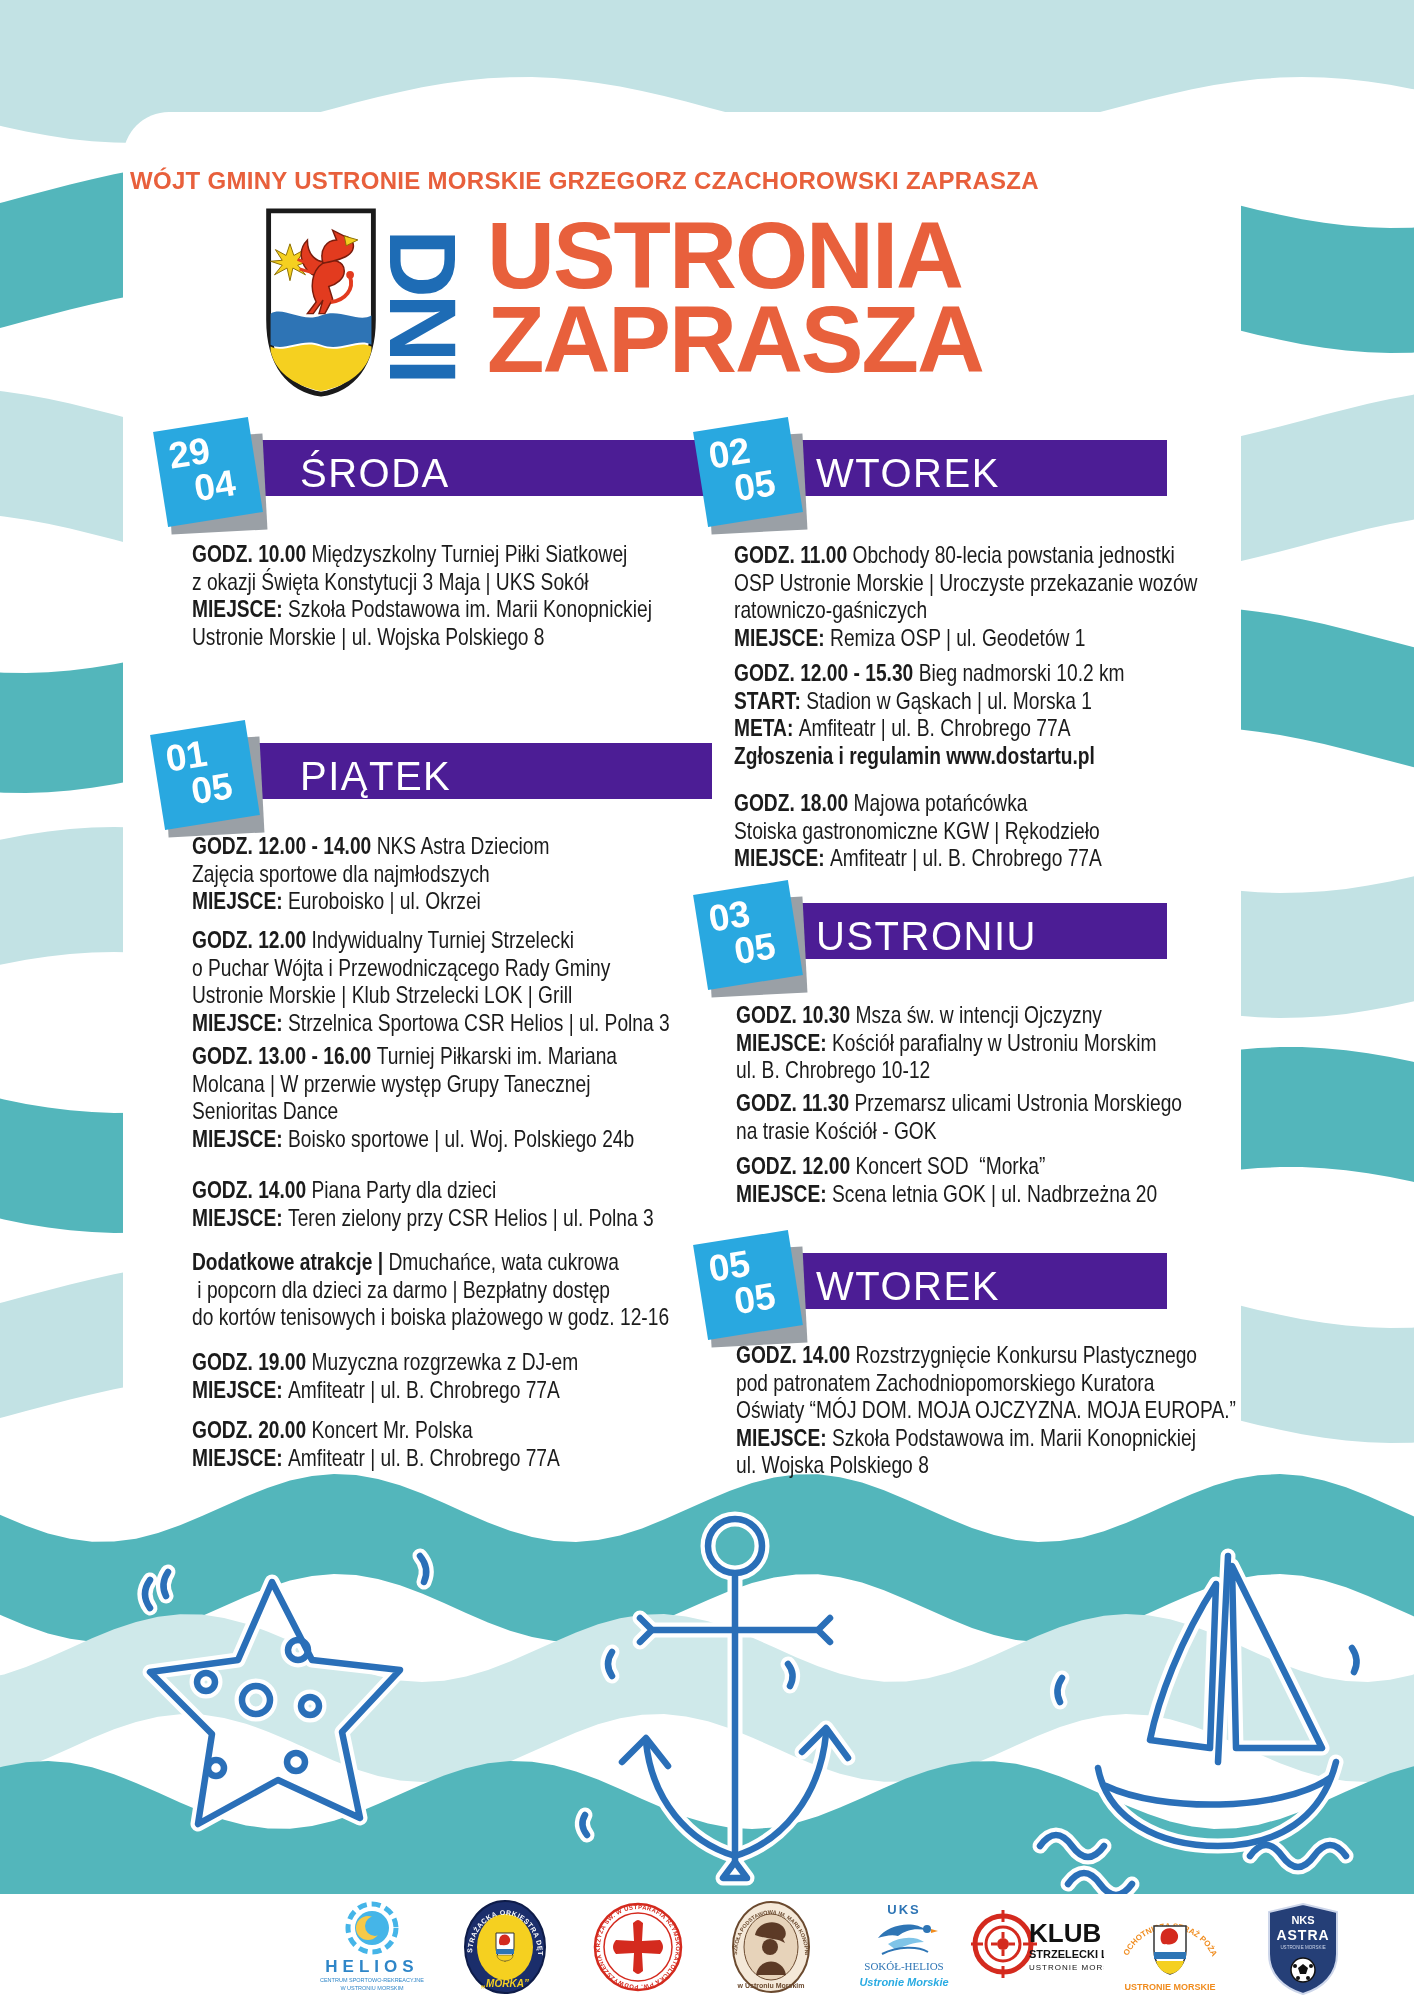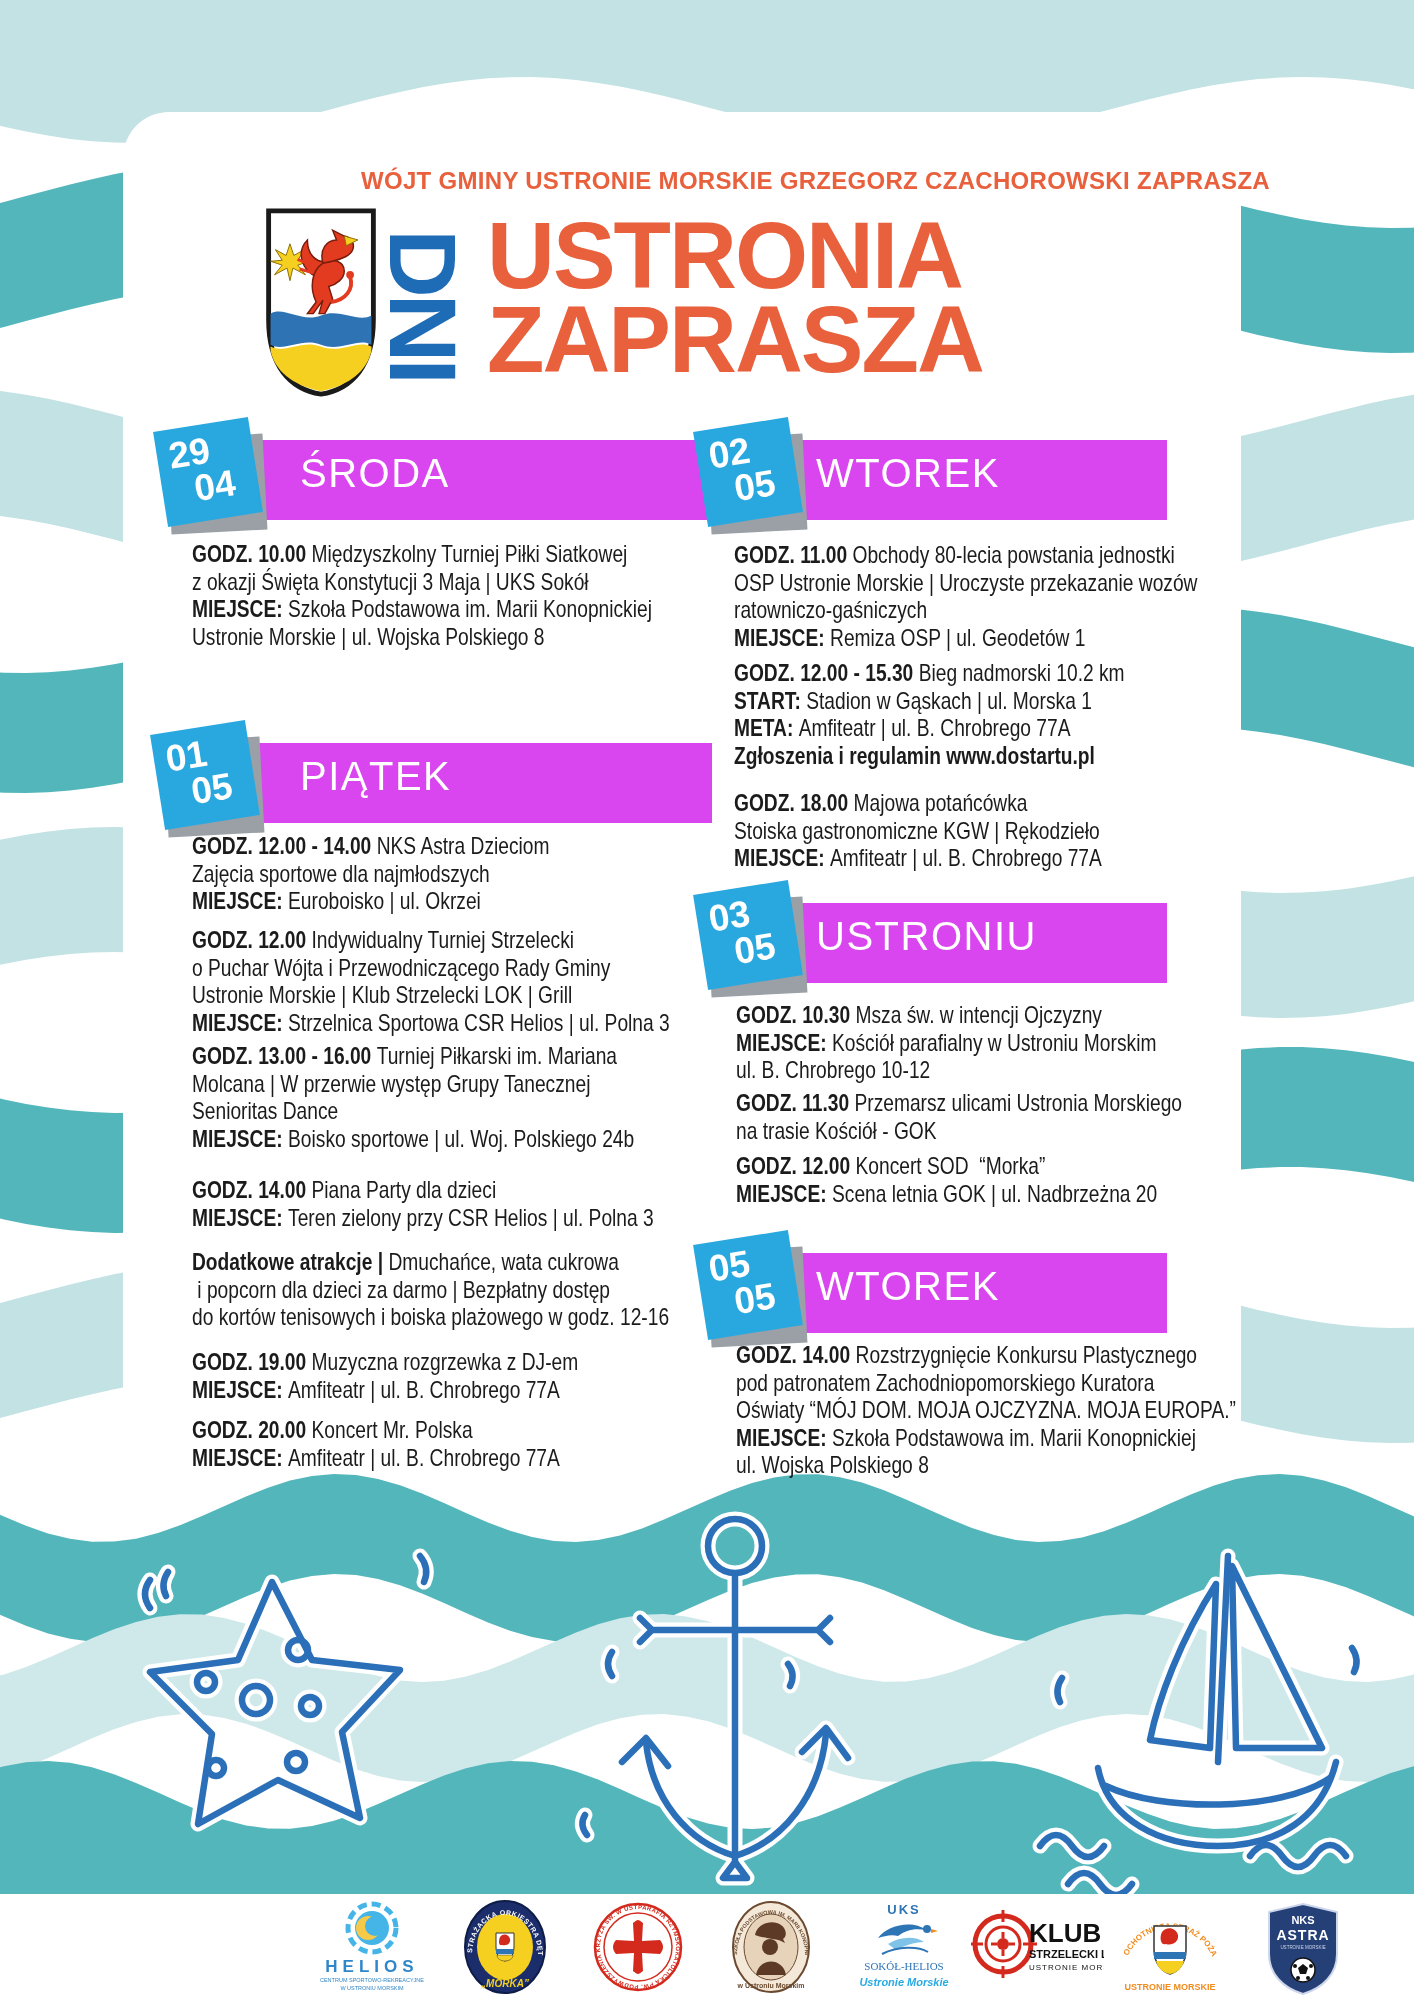--- a/index.html
+++ b/index.html
@@ -6,28 +6,28 @@
   #poster{position:relative;width:1414px;height:2000px;overflow:hidden;background:#fff;
           font-family:"Liberation Sans","DejaVu Sans",sans-serif;}
   #waves,#bsea{position:absolute;left:0;top:0;width:1414px;height:2000px;}
   #waves{z-index:0;}
   #card{position:absolute;left:123px;top:112px;width:1118px;height:1392px;background:#fff;
         border-radius:46px 46px 0 0;z-index:1;}
   #bsea{z-index:2;pointer-events:none;}
   #schedule,#hdr{position:absolute;left:0;top:0;width:1414px;height:2000px;z-index:3;}
   .halo{stroke:#fff;stroke-width:15;fill:none;stroke-linecap:round;stroke-linejoin:round;}
   .ink{stroke:#2a6fb8;stroke-width:6.5;fill:none;stroke-linecap:round;stroke-linejoin:round;}
-  .inv{position:absolute;left:127px;top:167px;width:1118px;text-align:right;font-size:24px;
+  .inv{position:absolute;left:105px;top:167px;width:1118px;text-align:left;font-size:24px;
        font-weight:bold;color:#e8603c;letter-spacing:.3px;padding-left:25px;}
   .crest{position:absolute;left:262px;top:205px;width:118px;height:194px;}
   .dni{position:absolute;left:327px;top:262px;width:192px;height:86px;transform:rotate(90deg);
        font-size:95px;font-weight:bold;color:#1e6cb5;letter-spacing:-4px;line-height:86px;text-align:center;}
   .title{position:absolute;left:487px;top:214px;font-size:94px;font-weight:bold;line-height:84px;
          color:#e8603c;letter-spacing:-2px;white-space:nowrap;}
-  .daybar{position:absolute;height:80px;background:#d946ef;}
+  .daybar{position:absolute;height:56px;background:#4c1d95;}
   .dayname{display:block;font-size:40px;color:#fff;line-height:66px;letter-spacing:1.5px;padding-left:60px;}
   .daybar.r .dayname{padding-left:34px;}
   .badge{position:absolute;width:96px;height:96px;background:#29a8e0;transform:rotate(-9deg);
          color:#fff;font-weight:bold;font-size:37px;line-height:36px;padding-top:9px;box-sizing:border-box;z-index:2;}
   .badge .n1{display:block;margin-left:12px;}
   .badge .n2{display:block;margin-left:32px;}
   .badge-shadow{position:absolute;width:96px;height:96px;background:#9aa0a6;transform:rotate(-3deg);z-index:1;}
   .event{position:absolute;transform:scaleX(.8);transform-origin:0 0;color:#1b1b1b;}
   .event p{margin:0;font-size:24px;line-height:27.5px;white-space:pre;}
   .event .b{font-weight:bold;}

